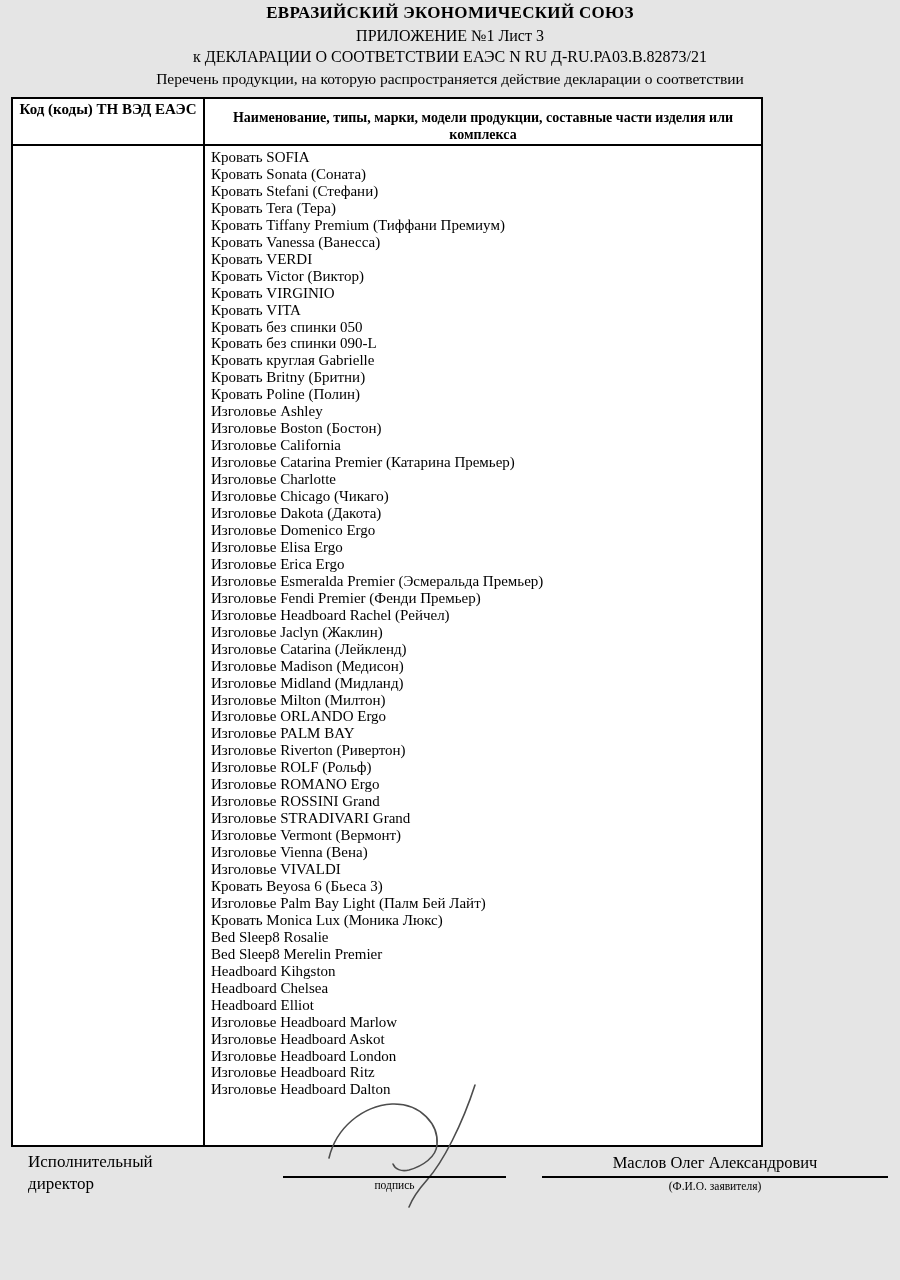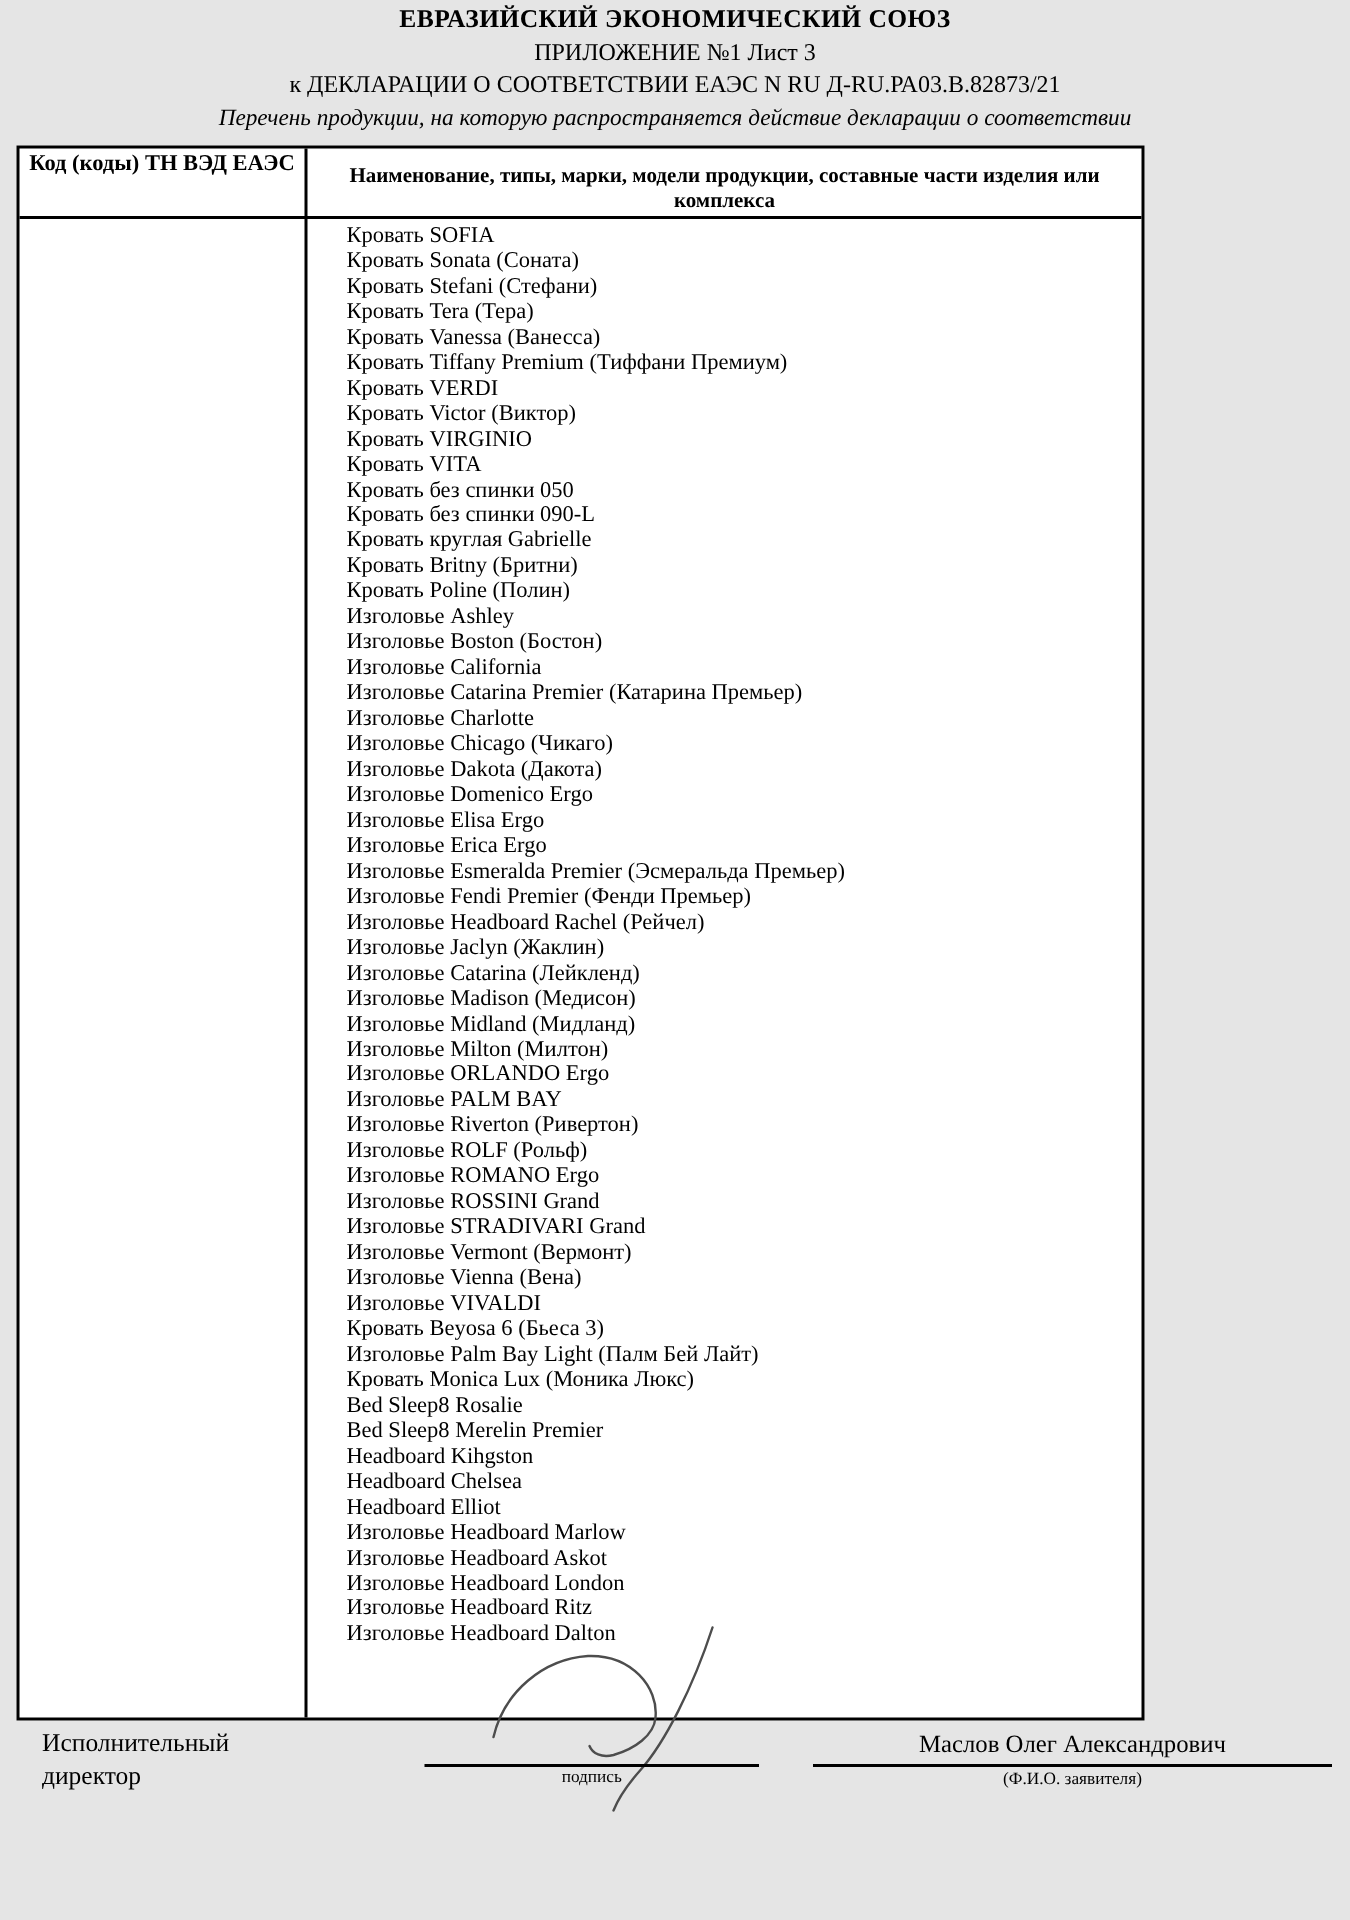--- a/index.html
+++ b/index.html
@@ -11,21 +11,21 @@
     color: #000;
     overflow: hidden;
   }
   .page { position: absolute; inset: 0; background: #e5e5e5; }
 
   
   .hdr-line { position: absolute; left: 0; width: 900px; text-align: center; white-space: nowrap; }
   .hdr-union   { top: 3px;  font-size: 17px; font-weight: bold; letter-spacing: 0.3px; }
   .hdr-appendix{ top: 27px; font-size: 16px; }
   .hdr-decl    { top: 48px; font-size: 16px; }
-  .hdr-scope   { top: 70px; font-size: 15.5px; font-style: italic; }
+  .hdr-scope   { top: 70px; font-size: 15.5px; }
 
   
   .doc-table {
     position: absolute;
     left: 11px; top: 97px;
     width: 752px; height: 1050px;
     border: 2.5px solid #000;
     display: flex; flex-direction: column;
     background: #fff;
   }
@@ -40,21 +40,21 @@
     text-align: center;
     font-size: 15px; line-height: 16.5px;
     padding: 2px 6px 1px 6px;
   }
   .t-head .c2 {
     flex: 1;
     text-align: center;
     font-size: 14px; line-height: 16.5px;
     padding: 11px 4px 1px 4px;
   }
-  .t-body { display: flex; flex: 1 1 auto; min-height: 0; gap: 20px; }
+  .t-body { display: flex; flex: 1 1 auto; min-height: 0; }
   .t-body .c1 {
     width: 192px; flex: 0 0 192px;
     border-right: 2px solid #000;
     font-size: 15px;
     padding: 3px 5px;
   }
   .t-body .c2 { flex: 1; padding: 3px 4px 0 6px; }
   .product-row {
     font-size: 15px;
     line-height: 16.95px;
@@ -98,22 +98,22 @@
       <div class="c1">Код (коды) ТН ВЭД ЕАЭС</div>
       <div class="c2">Наименование, типы, марки, модели продукции, составные части изделия или комплекса</div>
     </div>
     <div class="t-body">
       <div class="c1"></div>
       <div class="c2">
           <div class="product-row">Кровать SOFIA</div>
           <div class="product-row">Кровать Sonata (Соната)</div>
           <div class="product-row">Кровать Stefani (Стефани)</div>
           <div class="product-row">Кровать Tera (Тера)</div>
+          <div class="product-row">Кровать Tiffany Premium (Тиффани Премиум)</div>
           <div class="product-row">Кровать Vanessa (Ванесса)</div>
-          <div class="product-row">Кровать Tiffany Premium (Тиффани Премиум)</div>
           <div class="product-row">Кровать VERDI</div>
           <div class="product-row">Кровать Victor (Виктор)</div>
           <div class="product-row">Кровать VIRGINIO</div>
           <div class="product-row">Кровать VITA</div>
           <div class="product-row">Кровать без спинки 050</div>
           <div class="product-row">Кровать без спинки 090-L</div>
           <div class="product-row">Кровать круглая Gabrielle</div>
           <div class="product-row">Кровать Britny (Бритни)</div>
           <div class="product-row">Кровать Poline (Полин)</div>
           <div class="product-row">Изголовье Ashley</div>

